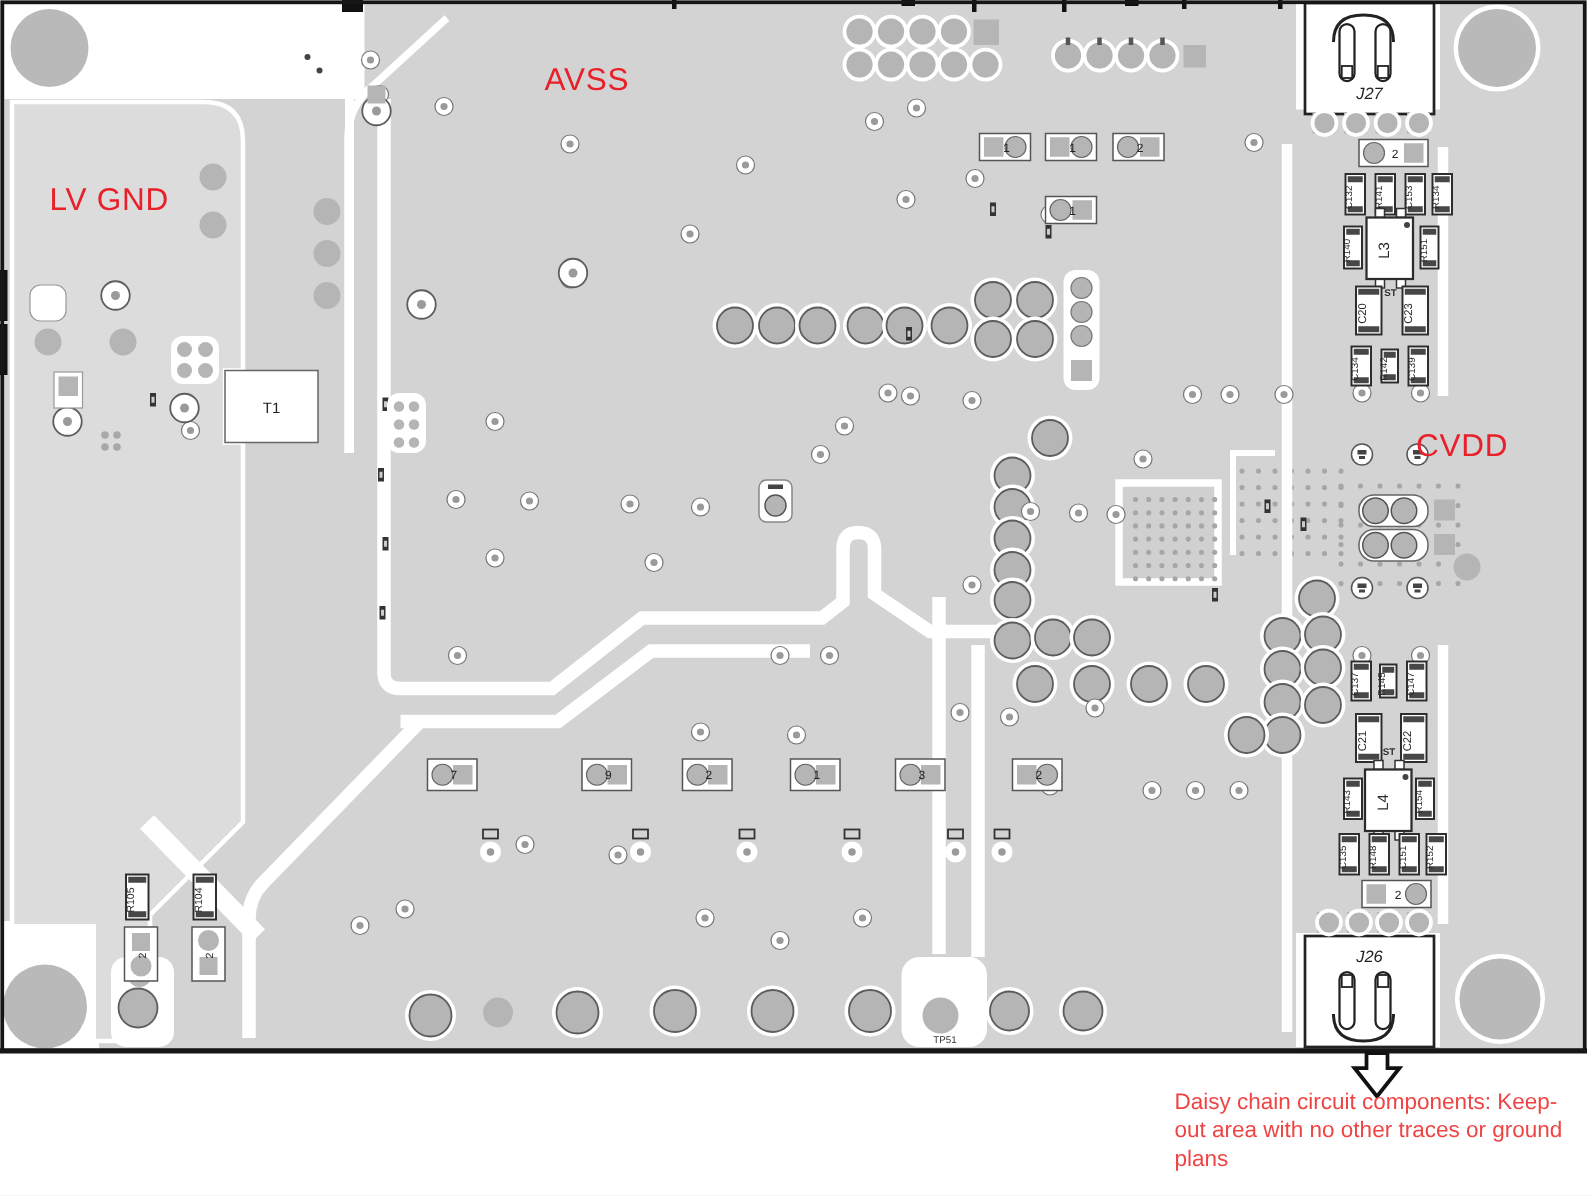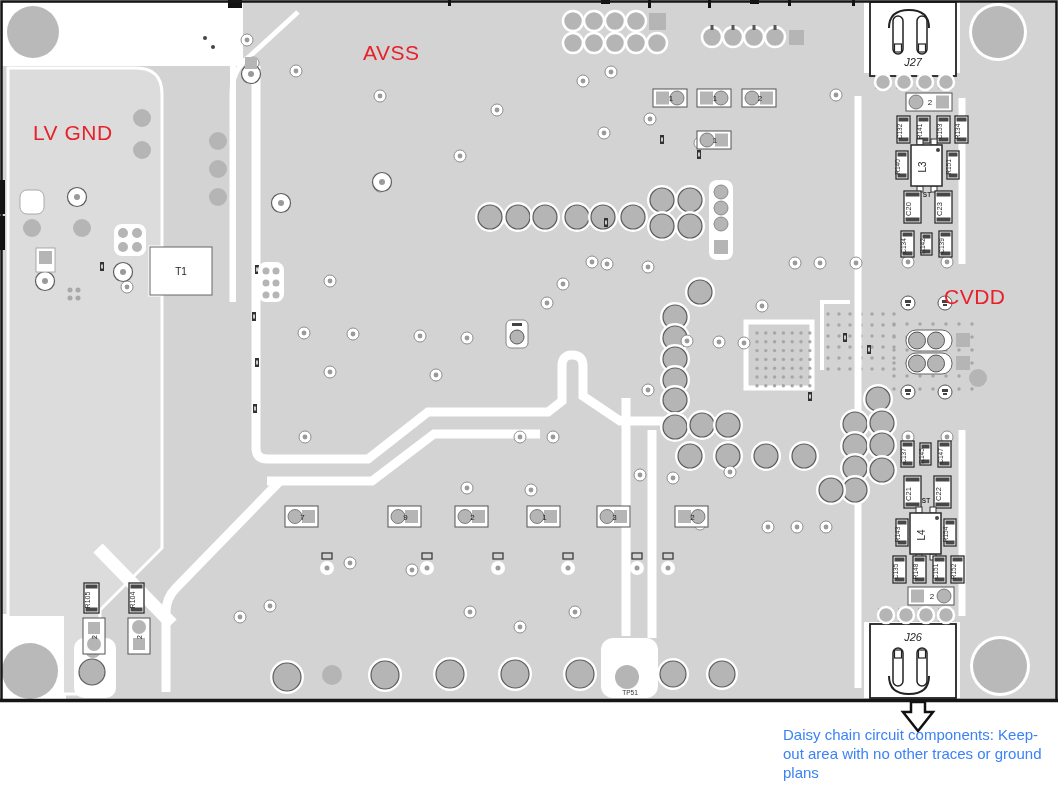--- a/index.html
+++ b/index.html
@@ -1,20 +1,20 @@
 <!DOCTYPE html>
 <html><head>
 <meta charset="utf-8">
 <style>
   html,body{margin:0;padding:0;background:#fff;}
   .stage{position:relative;width:1062px;height:797px;background:#fff;overflow:hidden;
          font-family:"Liberation Sans", sans-serif;}
   svg{position:absolute;left:0;top:0;}
   .caption{position:absolute;left:783px;top:726px;width:264px;font-size:15px;
-           line-height:1.26;color:#3b82f6;font-family:"Liberation Sans",sans-serif;}
+           line-height:1.26;color:#ef4444;font-family:"Liberation Sans",sans-serif;}
   text{font-family:"Liberation Sans",sans-serif;}
   .redlbl{font-size:21px;letter-spacing:.5px;}
 </style>
 </head>
 <body>
 
 <div class="stage">
   <svg id="pcb" width="1062" height="797" viewBox="0 0 1062 797">
     <g id="gBoard">
         <rect x="1.5" y="1.5" width="1055" height="699" fill="#d3d3d3"></rect>

